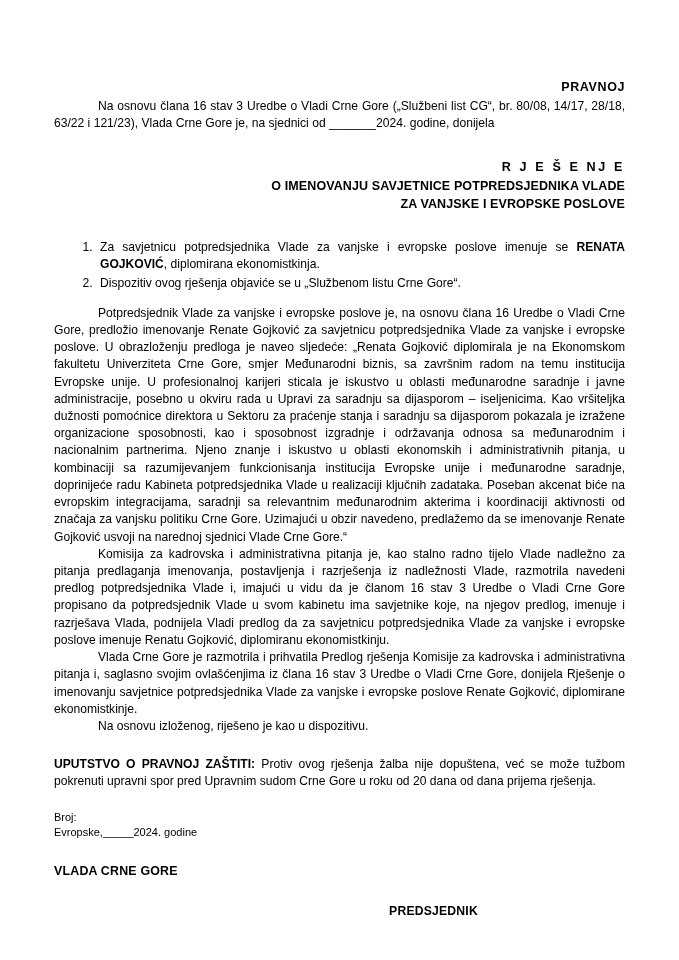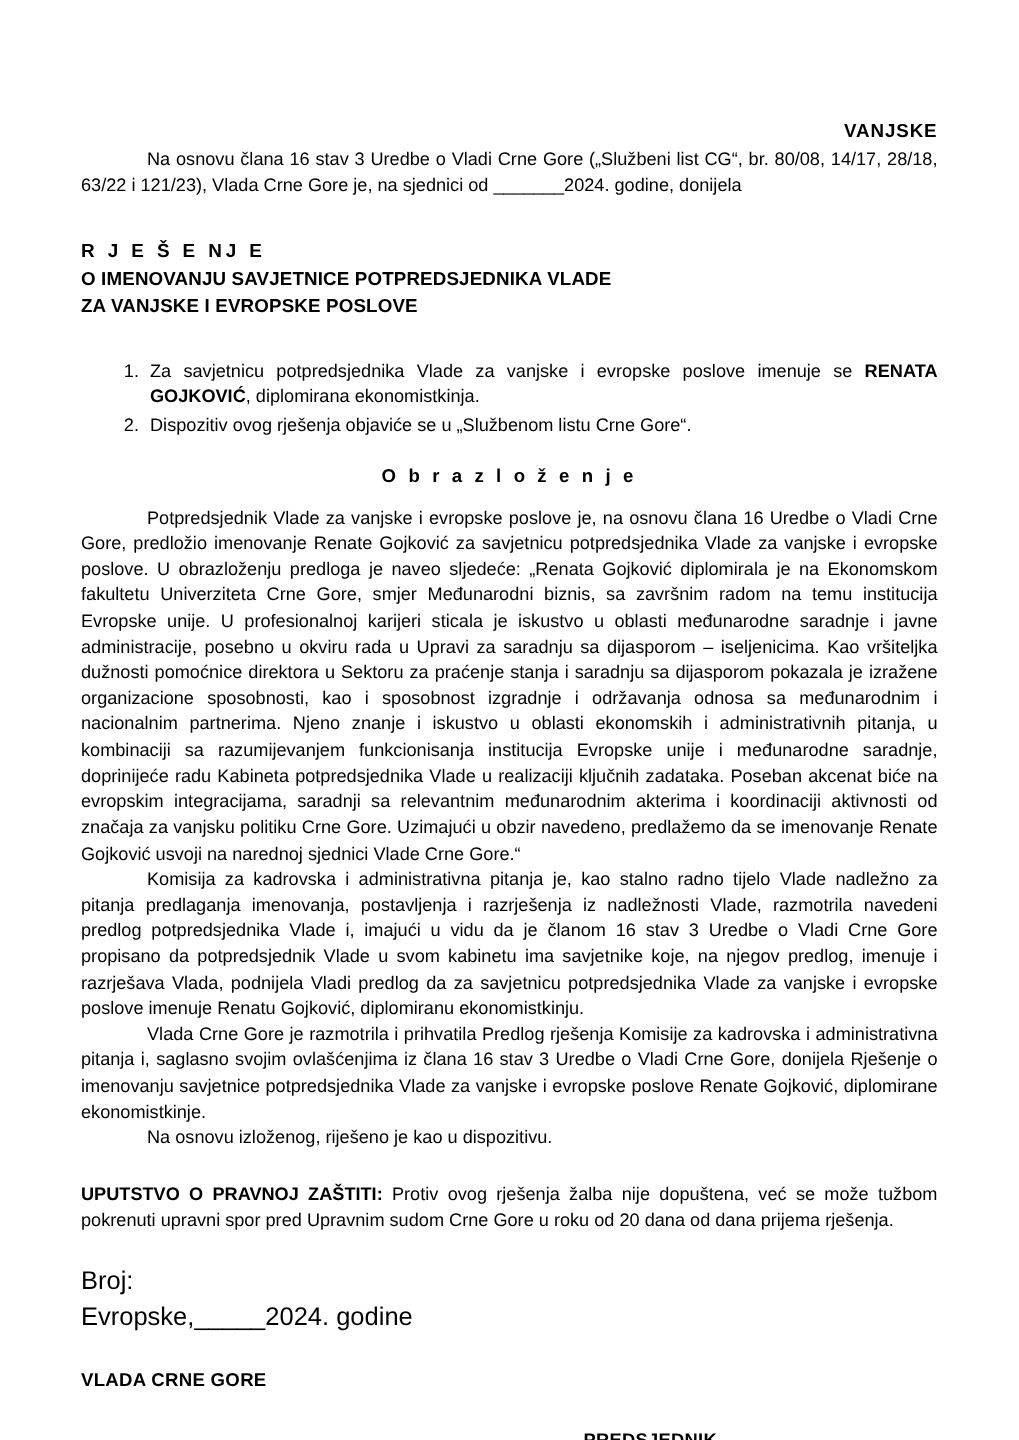--- a/index.html
+++ b/index.html
@@ -37,21 +37,21 @@
     margin: 4px 0 0 0;
     font-size: 12.1px;
     line-height: 1.42;
     text-align: justify;
     text-indent: 44px;
   }
 
   
   .title-block {
     margin: 26px 0 0 0;
-    text-align: left;
+    text-align: right;
   }
   .title-main {
     font-size: 12.6px;
     font-weight: bold;
     letter-spacing: 2.6px;
     line-height: 1.48;
   }
   .title-sub {
     font-size: 12.5px;
     font-weight: bold;
@@ -104,21 +104,21 @@
   .legal-notice {
     margin: 21px 0 0 0;
     font-size: 12.1px;
     line-height: 1.425;
     text-align: justify;
   }
 
   
   .footer-meta {
     margin: 19px 0 0 0;
-    font-size: 17px;
+    font-size: 11px;
     line-height: 1.42;
   }
   .footer-meta div {
     white-space: pre;
   }
 
   
   .sig-org {
     margin: 23px 0 0 0;
     text-align: left;
@@ -136,40 +136,39 @@
   .sig-role {
     font-weight: bold;
     letter-spacing: 0.2px;
   }
 </style>
 </head>
 <body>
 
 <div class="page">
 
-  <div class="doc-label">VANJSKE</div>
+  <div class="doc-label">PRAVNOJ</div>
 
   <p class="preamble">Na osnovu člana 16 stav 3 Uredbe o Vladi Crne Gore („Službeni list CG“, br. 80/08, 14/17, 28/18, 63/22 i 121/23), Vlada Crne Gore je, na sjednici od _______2024. godine, donijela</p>
 
   <div class="title-block">
     <div class="title-main">R J E Š E NJ E</div>
     <div class="title-sub">O IMENOVANJU SAVJETNICE POTPREDSJEDNIKA VLADE</div>
     <div class="title-sub">ZA VANJSKE I EVROPSKE POSLOVE</div>
   </div>
 
   <ol class="dispositive">
     <li>
       <span>Za savjetnicu potpredsjednika Vlade za vanjske i evropske poslove imenuje se </span><span class="bold">RENATA GOJKOVIĆ</span><span>, diplomirana ekonomistkinja.</span>
     </li>
     <li>
       <span>Dispozitiv ovog rješenja objaviće se u „Službenom listu Crne Gore“.</span>
     </li>
   </ol>
 
-  <div class="explanation-heading">O b r a z l o ž e n j e</div>
 
   <div class="body-text">
     <p>Potpredsjednik Vlade za vanjske i evropske poslove je, na osnovu člana 16 Uredbe o Vladi Crne Gore, predložio imenovanje Renate Gojković za savjetnicu potpredsjednika Vlade za vanjske i evropske poslove. U obrazloženju predloga je naveo sljedeće: „Renata Gojković diplomirala je na Ekonomskom fakultetu Univerziteta Crne Gore, smjer Međunarodni biznis, sa završnim radom na temu institucija Evropske unije. U profesionalnoj karijeri sticala je iskustvo u oblasti međunarodne saradnje i javne administracije, posebno u okviru rada u Upravi za saradnju sa dijasporom – iseljenicima. Kao vršiteljka dužnosti pomoćnice direktora u Sektoru za praćenje stanja i saradnju sa dijasporom pokazala je izražene organizacione sposobnosti, kao i sposobnost izgradnje i održavanja odnosa sa međunarodnim i nacionalnim partnerima. Njeno znanje i iskustvo u oblasti ekonomskih i administrativnih pitanja, u kombinaciji sa razumijevanjem funkcionisanja institucija Evropske unije i međunarodne saradnje, doprinijeće radu Kabineta potpredsjednika Vlade u realizaciji ključnih zadataka. Poseban akcenat biće na evropskim integracijama, saradnji sa relevantnim međunarodnim akterima i koordinaciji aktivnosti od značaja za vanjsku politiku Crne Gore. Uzimajući u obzir navedeno, predlažemo da se imenovanje Renate Gojković usvoji na narednoj sjednici Vlade Crne Gore.“</p>
     <p>Komisija za kadrovska i administrativna pitanja je, kao stalno radno tijelo Vlade nadležno za pitanja predlaganja imenovanja, postavljenja i razrješenja iz nadležnosti Vlade, razmotrila navedeni predlog potpredsjednika Vlade i, imajući u vidu da je članom 16 stav 3 Uredbe o Vladi Crne Gore propisano da potpredsjednik Vlade u svom kabinetu ima savjetnike koje, na njegov predlog, imenuje i razrješava Vlada, podnijela Vladi predlog da za savjetnicu potpredsjednika Vlade za vanjske i evropske poslove imenuje Renatu Gojković, diplomiranu ekonomistkinju.</p>
     <p>Vlada Crne Gore je razmotrila i prihvatila Predlog rješenja Komisije za kadrovska i administrativna pitanja i, saglasno svojim ovlašćenjima iz člana 16 stav 3 Uredbe o Vladi Crne Gore, donijela Rješenje o imenovanju savjetnice potpredsjednika Vlade za vanjske i evropske poslove Renate Gojković, diplomirane ekonomistkinje.</p>
     <p>Na osnovu izloženog, riješeno je kao u dispozitivu.</p>
   </div>
 
   <p class="legal-notice">
     <span class="bold">UPUTSTVO O PRAVNOJ ZAŠTITI:</span><span> Protiv ovog rješenja žalba nije dopuštena, već se može tužbom pokrenuti upravni spor pred Upravnim sudom Crne Gore u roku od 20 dana od dana prijema rješenja.</span>

